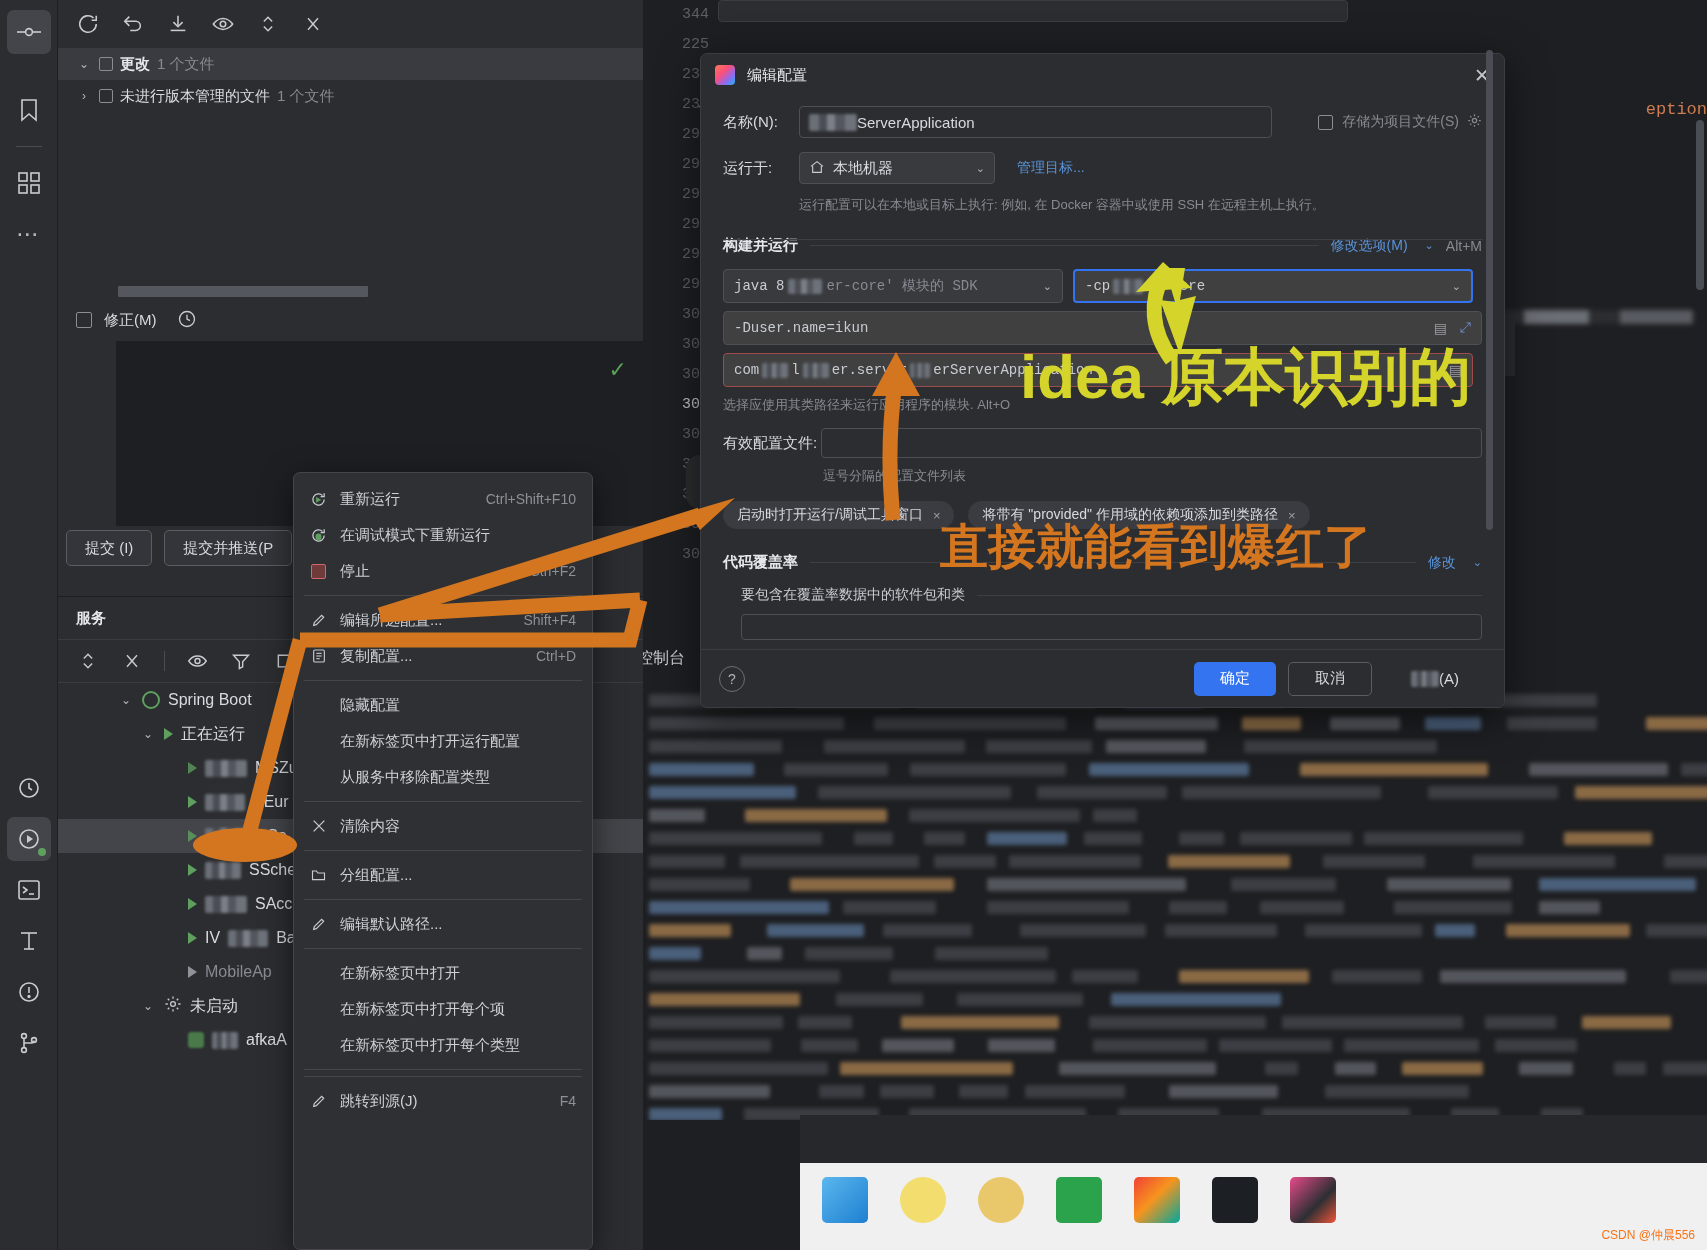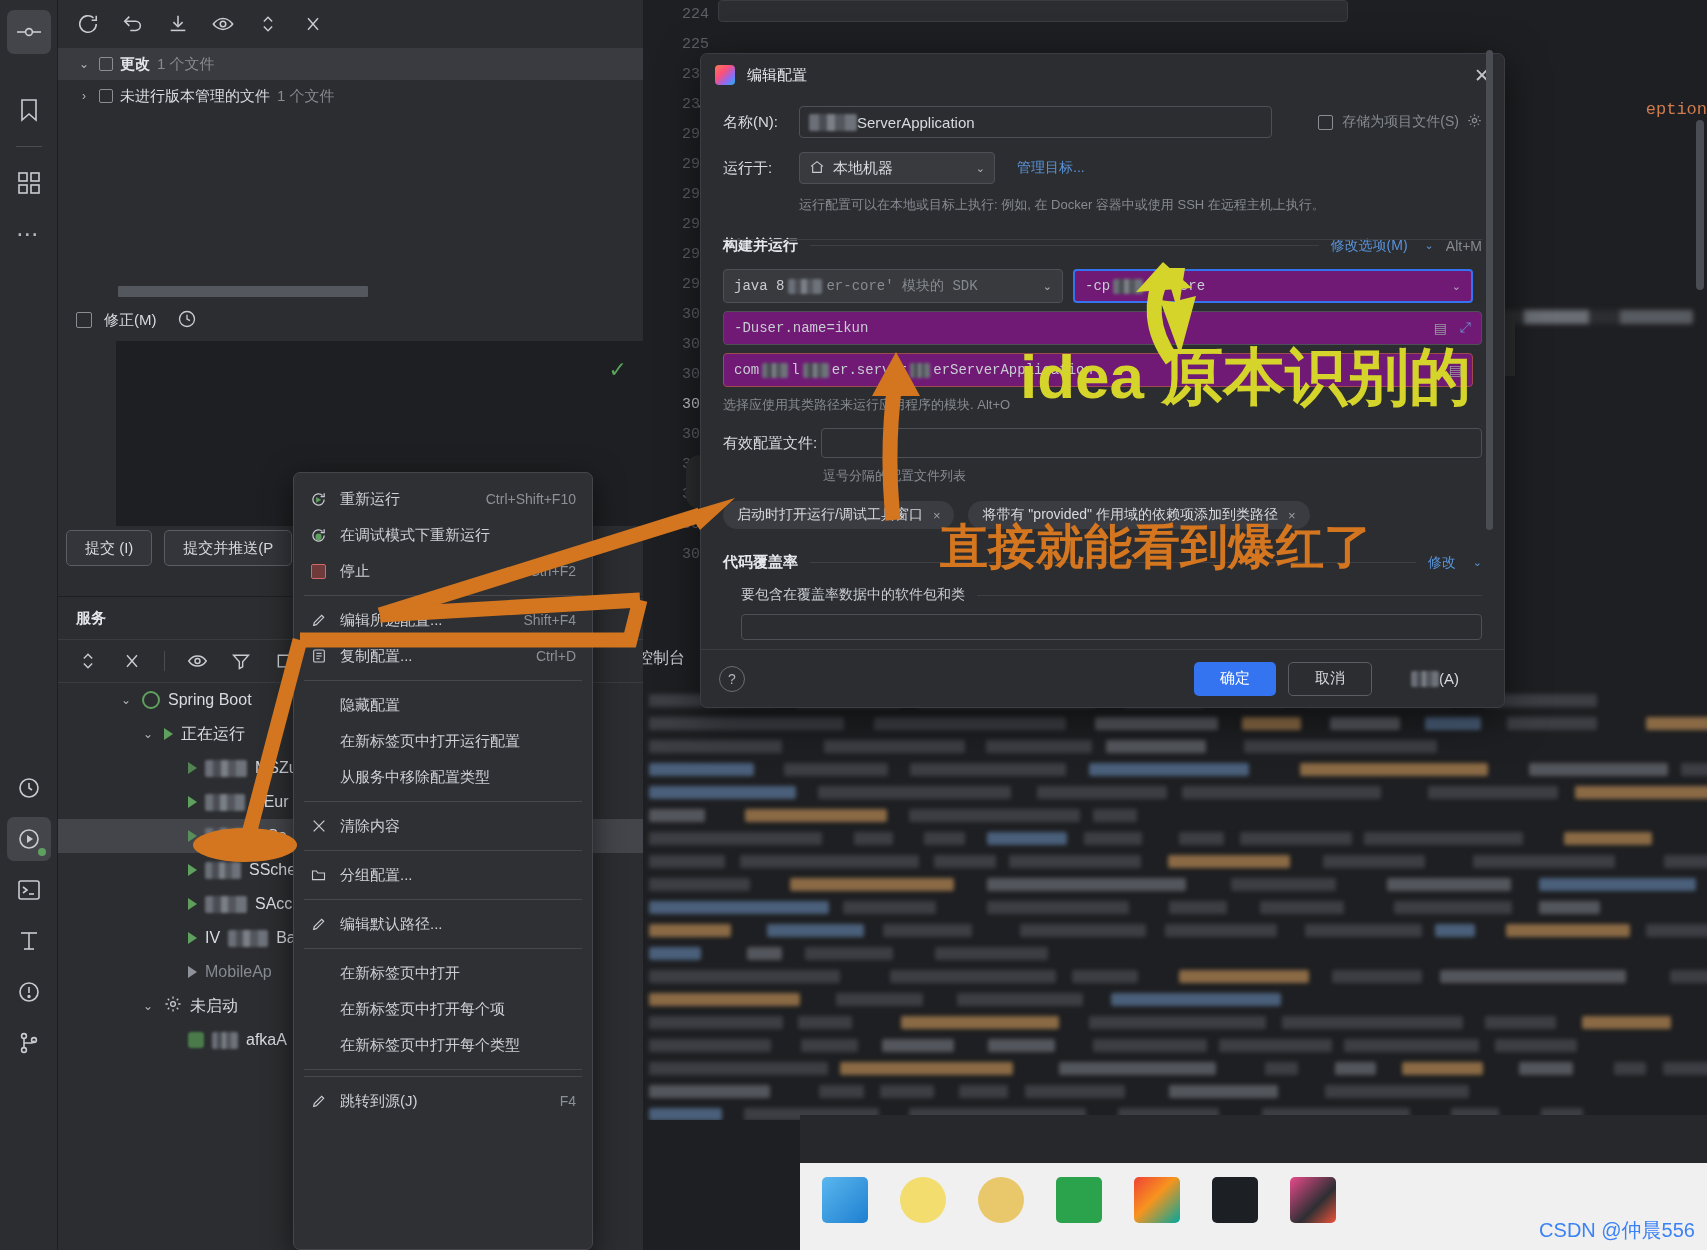--- a/index.html
+++ b/index.html
@@ -82,21 +82,21 @@
             display:flex; align-items:center; padding:0 9px; gap:8px; font-size:15px; }
   .caret{ margin-left:auto; color:#b0b3b8; font-size:11px; }
   .link{ color:#5a93d8; cursor:pointer; }
   .hint{ color:#868a91; font-size:13px; }
 
   .sectionhdr{ display:flex; align-items:center; gap:12px; padding:0 22px; }
   .sectionhdr .ttl{ font-weight:bold; font-size:15px; color:#e4e6eb; white-space:nowrap;}
   .sectionhdr .rule{ flex:1; height:1px; background:#3d3f44; }
 
   .mono{ font-family:Liberation Mono, monospace; }
-  .inp-mono{ height:34px; border:1px solid #4d5056; border-radius:4px; background:#701a75;
+  .inp-mono{ height:34px; border:1px solid #4d5056; border-radius:4px; background:#404040;
              display:flex; align-items:center; padding:0 10px; font-size:14px; color:#c8ccd2; }
   .inp-mono.focus{ border:2px solid #3574f0; }
   .inp-mono.error{ border:1px solid #9e4b4b; }
   .sdkbox{ background:#383a3e; }
 
   .tagpill{ height:28px; border-radius:14px; background:#3a3c41; display:inline-flex; align-items:center;
             gap:10px; padding:0 14px; font-size:14px; color:#d7dae0; }
   .tagpill .x{ color:#9a9da3; font-size:13px; cursor:pointer; }
 
   #dlg-footer{ position:absolute; left:0; bottom:0; width:100%; height:58px; border-top:1px solid #3b3d42;
@@ -119,28 +119,28 @@
 
   
   #anno{ left:0; top:0; width:1707px; height:1250px; pointer-events:none; }
   .anno-txt{ position:absolute; font-weight:bold; white-space:nowrap; }
 
   
   #taskbar{ left:800px; top:1115px; width:907px; height:135px; }
   .tb-strip{ position:absolute; left:0; top:0; width:907px; height:48px; background:#26282c; }
   .tb-white{ position:absolute; left:0; top:48px; width:907px; height:87px; background:#f0f0f0; }
   .tb-icon{ position:absolute; top:62px; width:46px; height:46px; border-radius:5px; }
-  #watermark{ position:absolute; right:12px; bottom:6px; color:#3b82f6; font-size:20px; }
+  #watermark{ position:absolute; right:12px; bottom:6px; color:#f97316; font-size:12px; }
 </style>
 </head>
 <body>
 
 <div class="abs" id="editor-bg">
   <div id="gutter">
-      <div class="gl">224</div>
+      <div class="gl">344</div>
       <div class="gl">225</div>
       <div class="gl">230</div>
       <div class="gl">232</div>
       <div class="gl">294</div>
       <div class="gl">295</div>
       <div class="gl">296</div>
       <div class="gl">297</div>
       <div class="gl">298</div>
       <div class="gl">299</div>
       <div class="gl">300</div>

